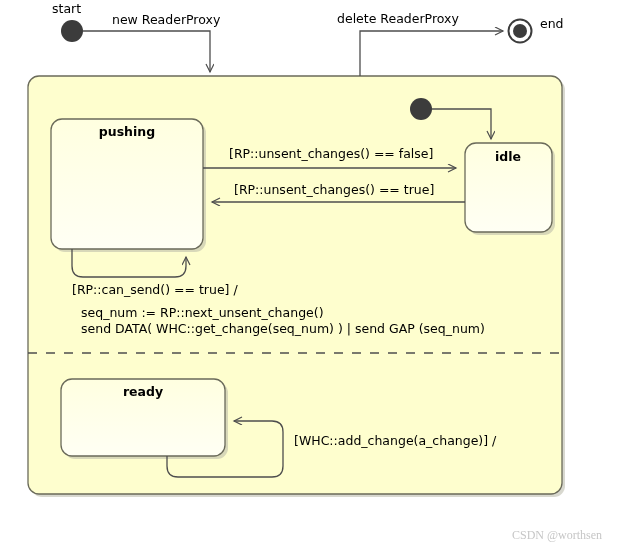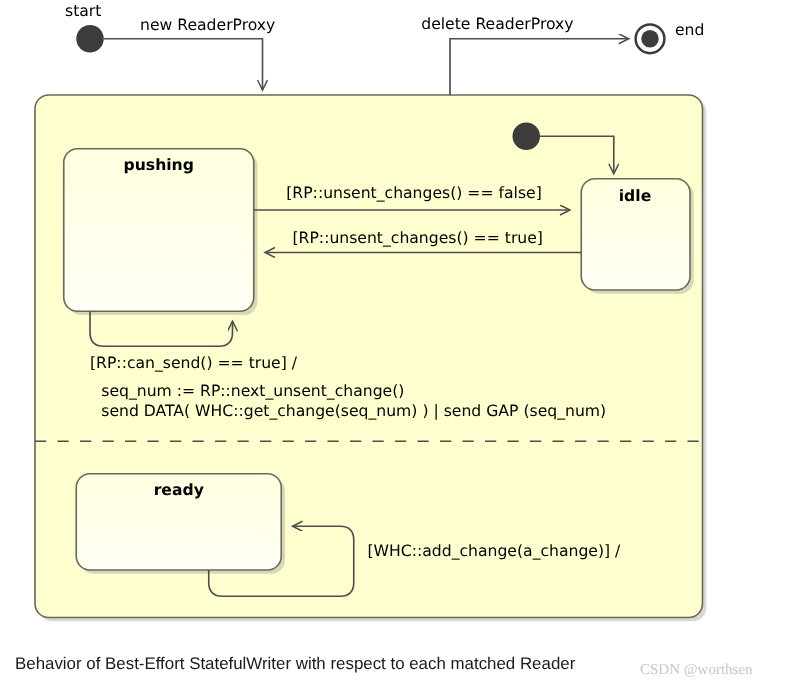--- a/index.html
+++ b/index.html
@@ -147,16 +147,15 @@
       <rect x="61" y="379" width="164" height="77" rx="11" ry="11" fill="url(#stateGrad)" stroke="#6A6A5A" stroke-width="1.3"></rect>
     </g>
     <text class="state-name" x="143" y="396" text-anchor="middle">ready</text>
 
     <g>
       <path d="M 167 456 L 167 466 Q 167 477 178 477 L 272 477 Q 283 477 283 466 L 283 432 Q 283 421 272 421 L 234 421" fill="none" stroke="#4D4D4D" stroke-width="1.3" marker-end="url(#arrowOpen)"></path>
     </g>
     <text class="lbl" x="294" y="445">[WHC::add_change(a_change)] /</text>
   </svg>
 
-  <div class="caption">Behavior of Best-Effort StatefulWriter with respect to each matched Reader</div>
   <div class="watermark">CSDN @worthsen</div>
 
 </div>
 
 </body></html>

